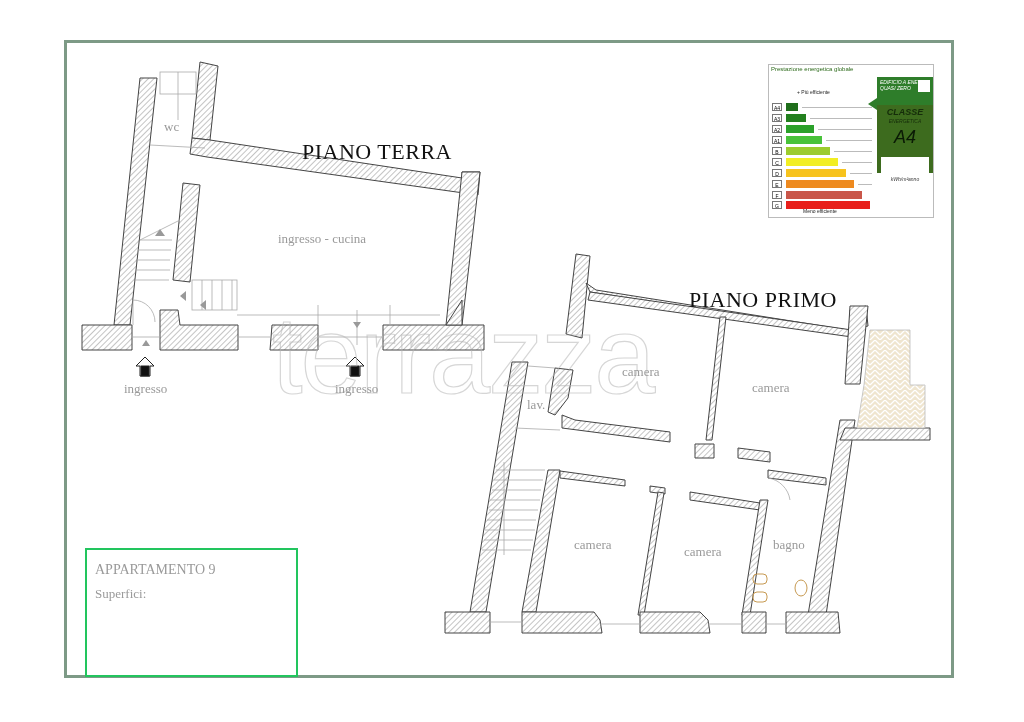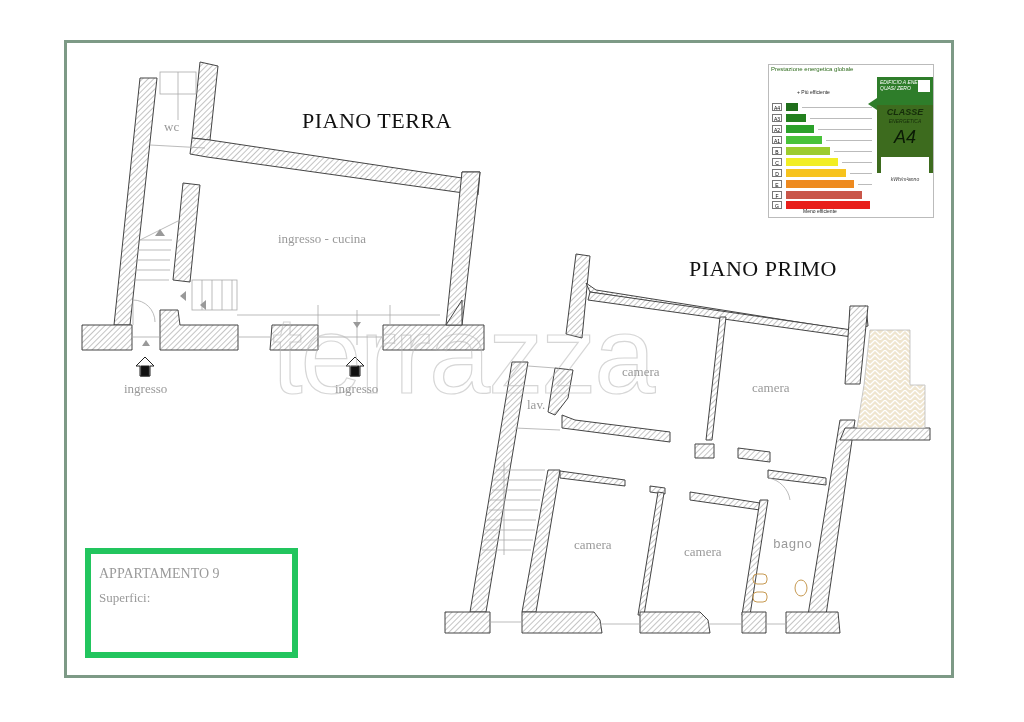--- a/index.html
+++ b/index.html
@@ -1,22 +1,22 @@
 <!DOCTYPE html>
 <html><head>
 <meta charset="utf-8">
 <style>
   html,body{margin:0;padding:0;background:#fff;}
   body{width:1024px;height:722px;position:relative;overflow:hidden;font-family:"Liberation Serif",serif;}
   .frame{position:absolute;left:64px;top:40px;width:890px;height:638px;border:3px solid #7d9a86;box-sizing:border-box;}
   svg.plan{position:absolute;left:0;top:0;}
-  .title{position:absolute;font-family:"Liberation Serif",serif;color:#111;font-size:22px;letter-spacing:0.5px;}
+  .title{position:absolute;font-family:"Liberation Serif",serif;color:#111;font-size:22px;letter-spacing:0.5px;margin-top:31px;}
   .room{position:absolute;font-family:"Liberation Serif",serif;color:#9a9a9a;font-size:13px;}
   .watermark{position:absolute;left:272px;top:300px;font-family:"Liberation Sans",sans-serif;font-size:110px;color:transparent;-webkit-text-stroke:1.2px rgba(180,180,180,0.55);letter-spacing:-2px;line-height:1;}
-  .info{position:absolute;left:85px;top:548px;width:213px;height:110px;border:6px solid #22c55e;box-sizing:border-box;padding:12px 8px;color:#9a9a9a;font-size:13px;line-height:16px;}
+  .info{position:absolute;left:85px;top:548px;width:213px;height:129px;border:2px solid #22c55e;box-sizing:border-box;padding:12px 8px;color:#9a9a9a;font-size:13px;line-height:16px;}
   .info .h{font-size:14px;margin-bottom:8px;}
   .energy{position:absolute;left:768px;top:64px;width:166px;height:154px;border:1px solid #bbb;background:#fff;box-sizing:border-box;font-family:"Liberation Sans",sans-serif;}
   .energy .etitle{position:absolute;left:2px;top:1px;font-size:6px;color:#2c6a1a;}
   .energy .best{position:absolute;left:28px;top:24px;font-size:5px;color:#222;}
   .energy .worst{position:absolute;left:34px;top:143px;font-size:5px;color:#222;}
   .bar{position:absolute;left:3px;height:8px;}
   .bar .lab{position:absolute;left:0;top:0;width:10px;height:8px;border:1px solid #777;background:#fff;font-size:5px;line-height:8px;text-align:center;box-sizing:border-box;}
   .bar .fill{position:absolute;left:14px;top:0;height:8px;}
   .bar .line{position:absolute;top:4px;height:1px;background:#bbb;}
   .eclass{position:absolute;left:108px;top:12px;width:56px;height:96px;background:#3d6b1e;font-style:italic;}
@@ -181,21 +181,21 @@
 <div class="room" style="left:164px;top:119px;">wc</div>
 <div class="room" style="left:278px;top:231px;">ingresso - cucina</div>
 <div class="room" style="left:124px;top:381px;">ingresso</div>
 <div class="room" style="left:335px;top:381px;">ingresso</div>
 
 <div class="room" style="left:527px;top:397px;text-align:right;">lav.</div>
 <div class="room" style="left:622px;top:364px;">camera</div>
 <div class="room" style="left:752px;top:380px;">camera</div>
 <div class="room" style="left:574px;top:537px;">camera</div>
 <div class="room" style="left:684px;top:544px;">camera</div>
-<div class="room" style="left:773px;top:537px;font-family:Liberation Mono, monospace;">bagno</div>
+<div class="room" style="left:773px;top:537px;">bagno</div>
 
 <div class="info">
   <div class="h">APPARTAMENTO 9</div>
   <div>Superfici:</div>
 </div>
 
 <div class="energy">
   <div class="etitle">Prestazione energetica globale</div>
   <div class="best">+ <span>Più efficiente</span></div>
 

